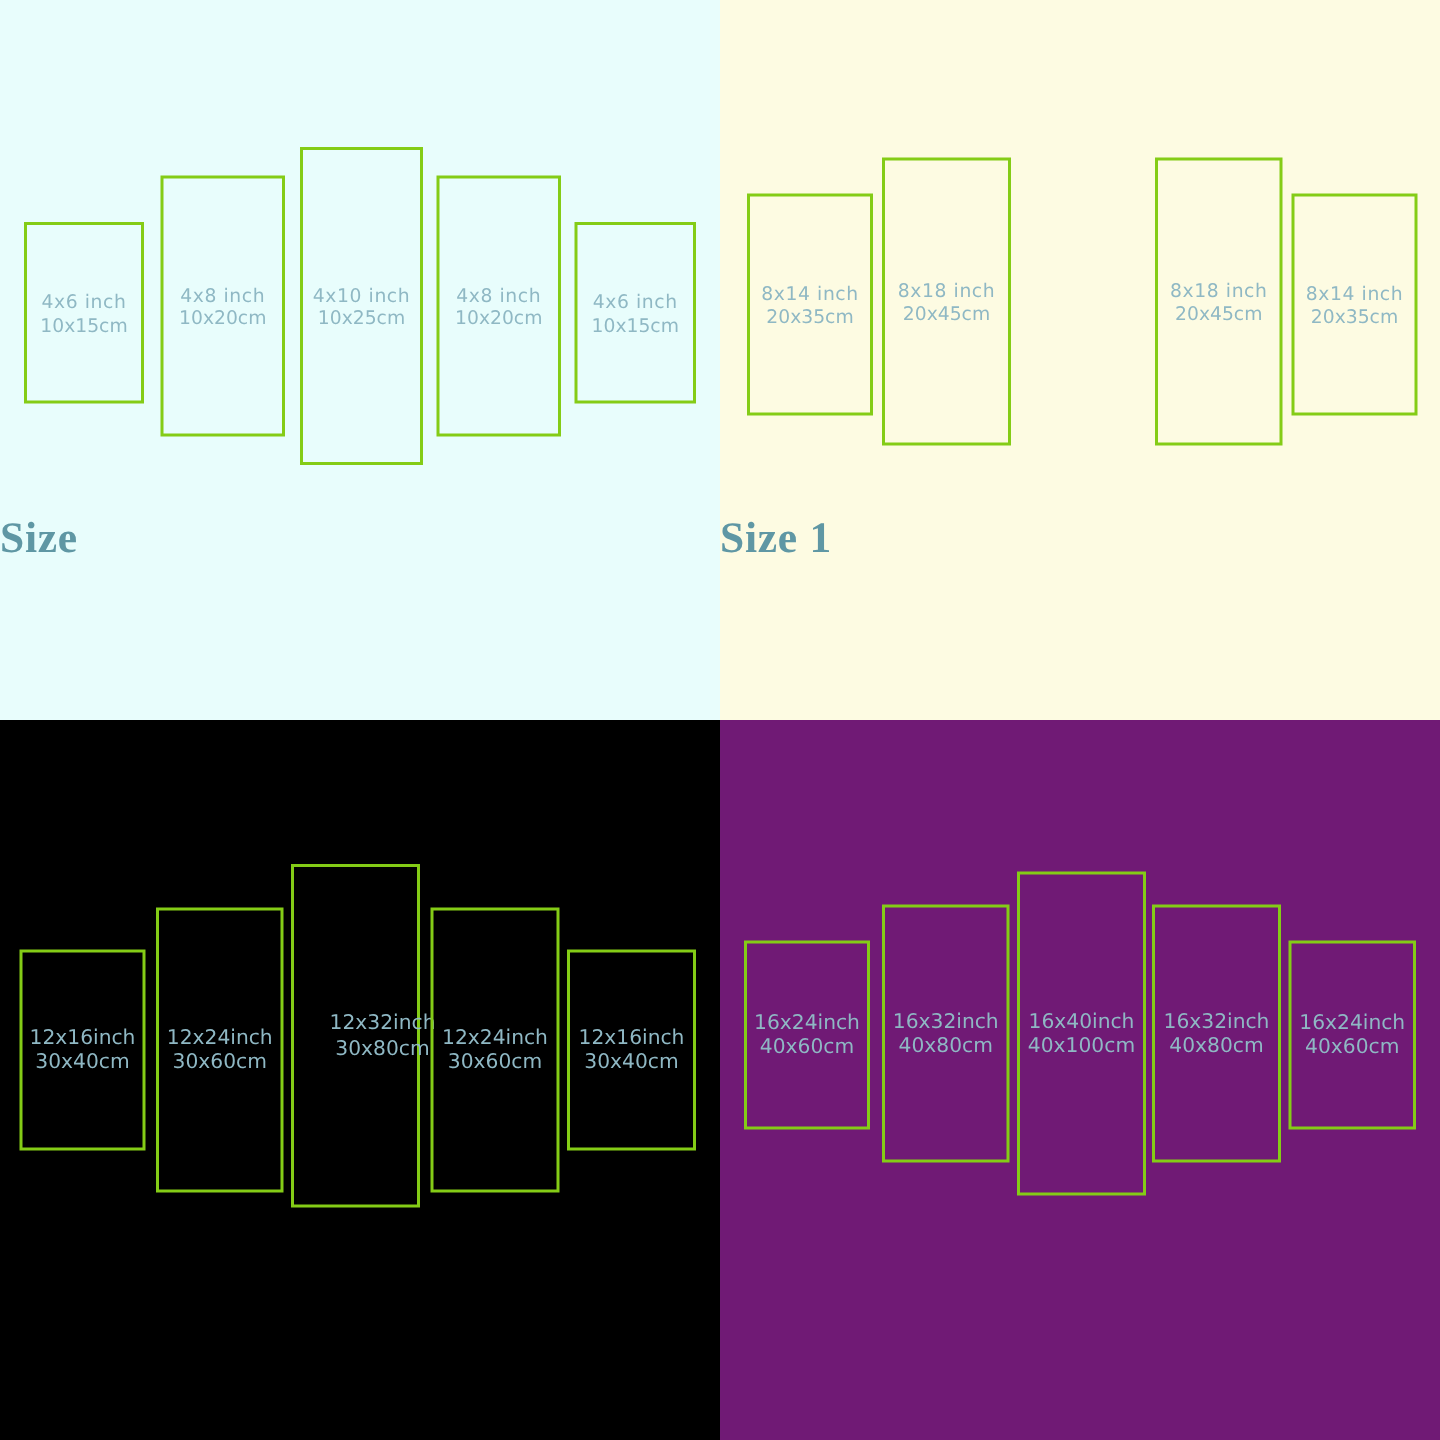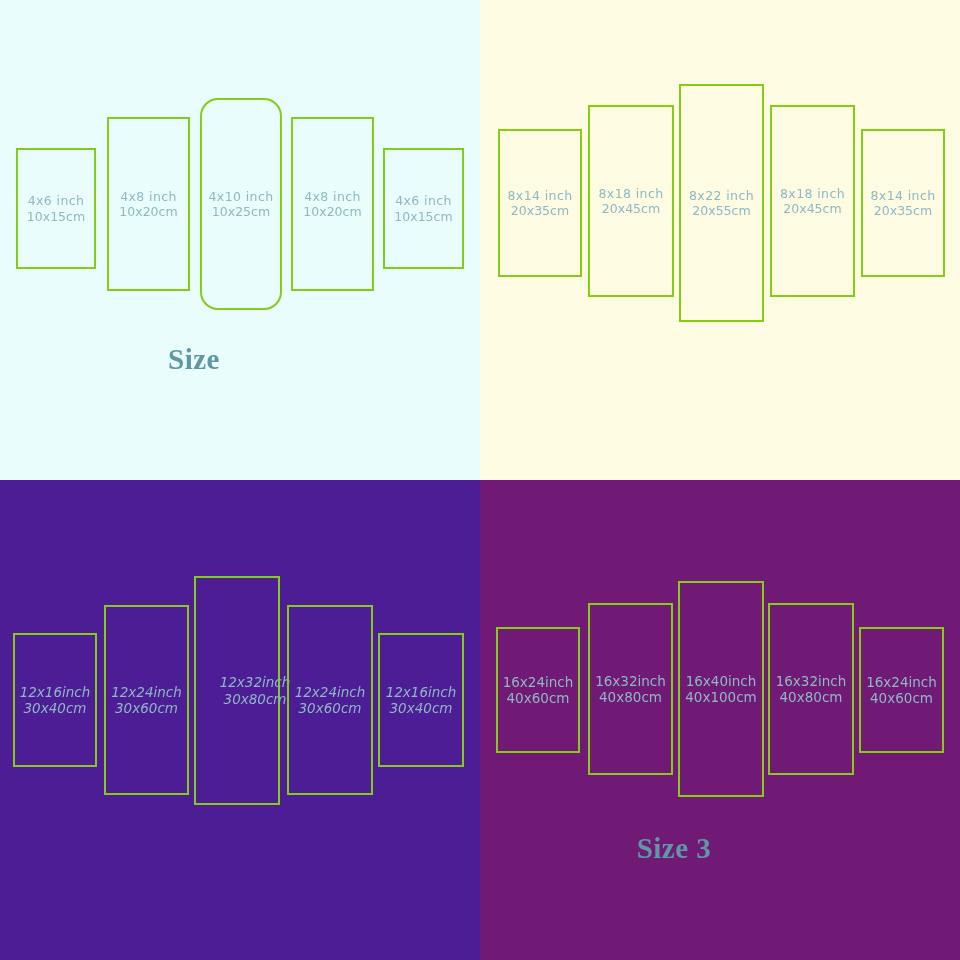--- a/index.html
+++ b/index.html
@@ -48,37 +48,37 @@
     white-space: nowrap;
     letter-spacing: 0px;
   }
   .frame-label .ln {
     display: block;
   }
   .quad-title {
     position: absolute;
     left: 0;
     width: 388px;
-    text-align: center;
+    text-align: left;
     font-family: "Liberation Serif", "DejaVu Serif", serif;
     font-weight: bold;
     color: #5f97a4;
     letter-spacing: 0.5px;
   }
 
   
   .q0 { background: #e8fdfc; }
   .q1 { background: #fdfbe2; text-decoration: underline; }
-  .q2 { background: #4c1d95; font-style: italic; }
+  .q2 { background: #000000; }
   .q3 { background: #701a75; }
 
   
   .q0 .f0 { left: 16px;  top: 148px; width: 80px;  height: 121px; }
   .q0 .f1 { left: 107px; top: 117px; width: 83px;  height: 174px; }
-  .q0 .f2 { left: 200px; top: 98px;  width: 82px;  height: 212px; border-radius: 18px; }
+  .q0 .f2 { left: 200px; top: 98px;  width: 82px;  height: 212px; }
   .q0 .f3 { left: 291px; top: 117px; width: 83px;  height: 174px; }
   .q0 .f4 { left: 383px; top: 148px; width: 81px;  height: 121px; }
   .q0 .frame-label { font-size: 12.5px; }
   .q0 .quad-title { top: 343px; font-size: 29px; }
 
   
   .q1 .f0 { left: 18px;  top: 129px; width: 84px;  height: 148px; }
   .q1 .f1 { left: 108px; top: 105px; width: 86px;  height: 192px; }
   .q1 .f2 { left: 199px; top: 84px;  width: 85px;  height: 238px; }
   .q1 .f3 { left: 290px; top: 105px; width: 85px;  height: 192px; }
@@ -155,39 +155,34 @@
           <span class="ln ln-inch">8x14 inch</span>
           <span class="ln ln-cm">20x35cm</span>
         </div>
       </div>
       <div class="frame f1">
         <div class="frame-label">
           <span class="ln ln-inch">8x18 inch</span>
           <span class="ln ln-cm">20x45cm</span>
         </div>
       </div>
-      <div class="frame f2">
-        <div class="frame-label">
-          <span class="ln ln-inch">8x22 inch</span>
-          <span class="ln ln-cm">20x55cm</span>
-        </div>
-      </div>
       <div class="frame f3">
         <div class="frame-label">
           <span class="ln ln-inch">8x18 inch</span>
           <span class="ln ln-cm">20x45cm</span>
         </div>
       </div>
       <div class="frame f4">
         <div class="frame-label">
           <span class="ln ln-inch">8x14 inch</span>
           <span class="ln ln-cm">20x35cm</span>
         </div>
       </div>
     </div>
+    <div class="quad-title">Size 1</div>
   </div>
 
   <div class="quadrant q2">
     <div class="frames">
       <div class="frame f0">
         <div class="frame-label">
           <span class="ln ln-inch">12x16inch</span>
           <span class="ln ln-cm">30x40cm</span>
         </div>
       </div>
@@ -244,16 +239,15 @@
           <span class="ln ln-cm">40x80cm</span>
         </div>
       </div>
       <div class="frame f4">
         <div class="frame-label">
           <span class="ln ln-inch">16x24inch</span>
           <span class="ln ln-cm">40x60cm</span>
         </div>
       </div>
     </div>
-    <div class="quad-title">Size 3</div>
   </div>
 
 </div>
 
 </body></html>

